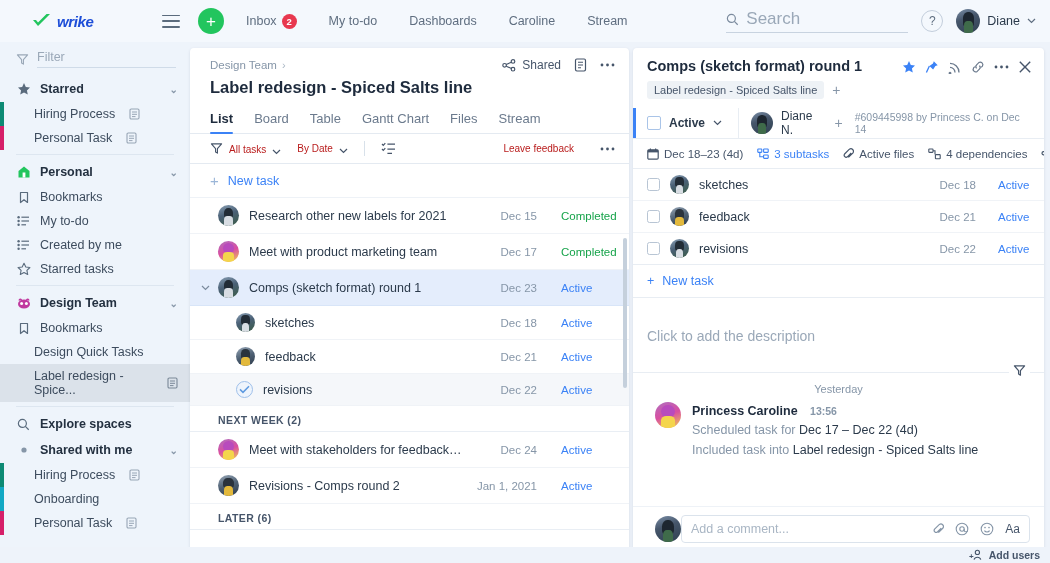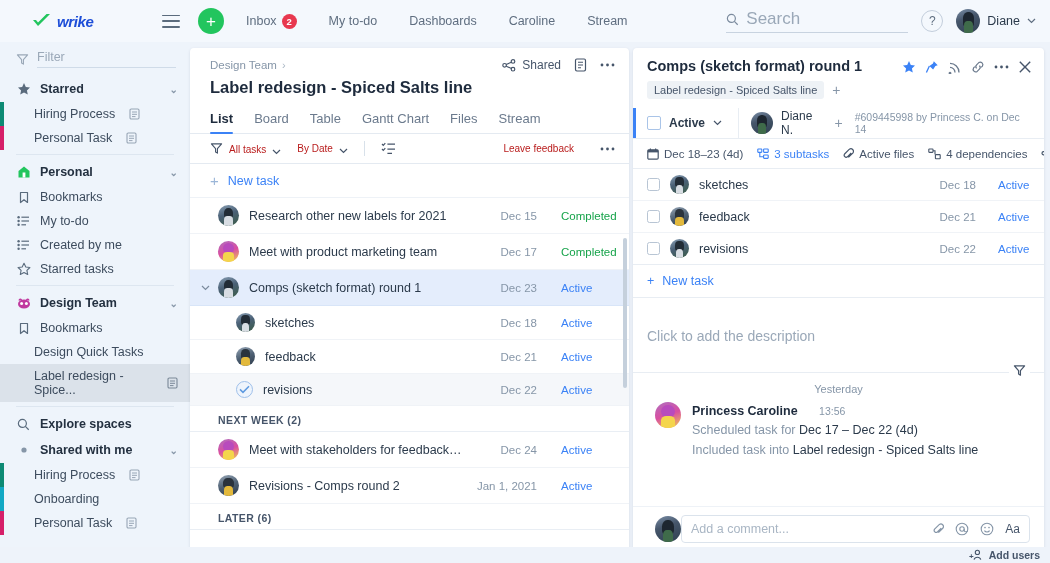--- a/index.html
+++ b/index.html
@@ -196,21 +196,21 @@
   .sub-status { font-size: 11.5px; color: #3b82f6; width: 46px; text-align: left; padding-left: 12px; }
   .newtask-r { display: flex; align-items: center; gap: 8px; padding: 9px 14px; color: #3b82f6;
     font-size: 12.5px; cursor: pointer; border-bottom: 1px solid #e8edf3; }
   .desc { padding: 30px 14px 28px; color: #9aa8b8; font-size: 14px; cursor: text; }
   .act-sep { position: relative; border-top: 1px solid #e8edf3; }
   .filter-ico-r { position: absolute; right: 14px; top: -9px; background: #fff; padding: 0 4px; }
   .day-label { text-align: center; font-size: 11px; color: #8696a8; padding: 10px 0 7px; }
   .activity { display: flex; gap: 11px; padding: 0 14px 10px 22px; }
   .act-body { flex: 1; font-size: 12.5px; line-height: 1.55; }
   .act-name { font-weight: bold; color: #1e2b3d; }
-  .act-time { font-size: 10.5px; color: #8696a8; margin-left: 18px; }
+  .act-time { font-size: 10.5px; color: #8696a8; margin-left: 9px; font-weight: bold; }
   .act-line { color: #8696a8; }
   .act-line b { color: #2b3a4b; font-weight: normal; }
   .comment-wrap { margin-top: auto; padding: 8px 14px 10px 22px; display: flex; align-items: center;
     gap: 0; border-top: 1px solid #eef2f7; background:#fff; }
   .comment-box { flex: 1; border: 1px solid #dbe3ec; border-radius: 4px; display: flex;
     align-items: center; padding: 6px 9px; gap: 10px; }
   .comment-box input { flex: 1; border: none; outline: none; font-size: 12.5px; color: #46556a;
     font-family: inherit; background: transparent; }
   .comment-box input::placeholder { color: #a9b6c4; }
   .c-icons { display: flex; align-items: center; gap: 11px; color: #8696a8; }

